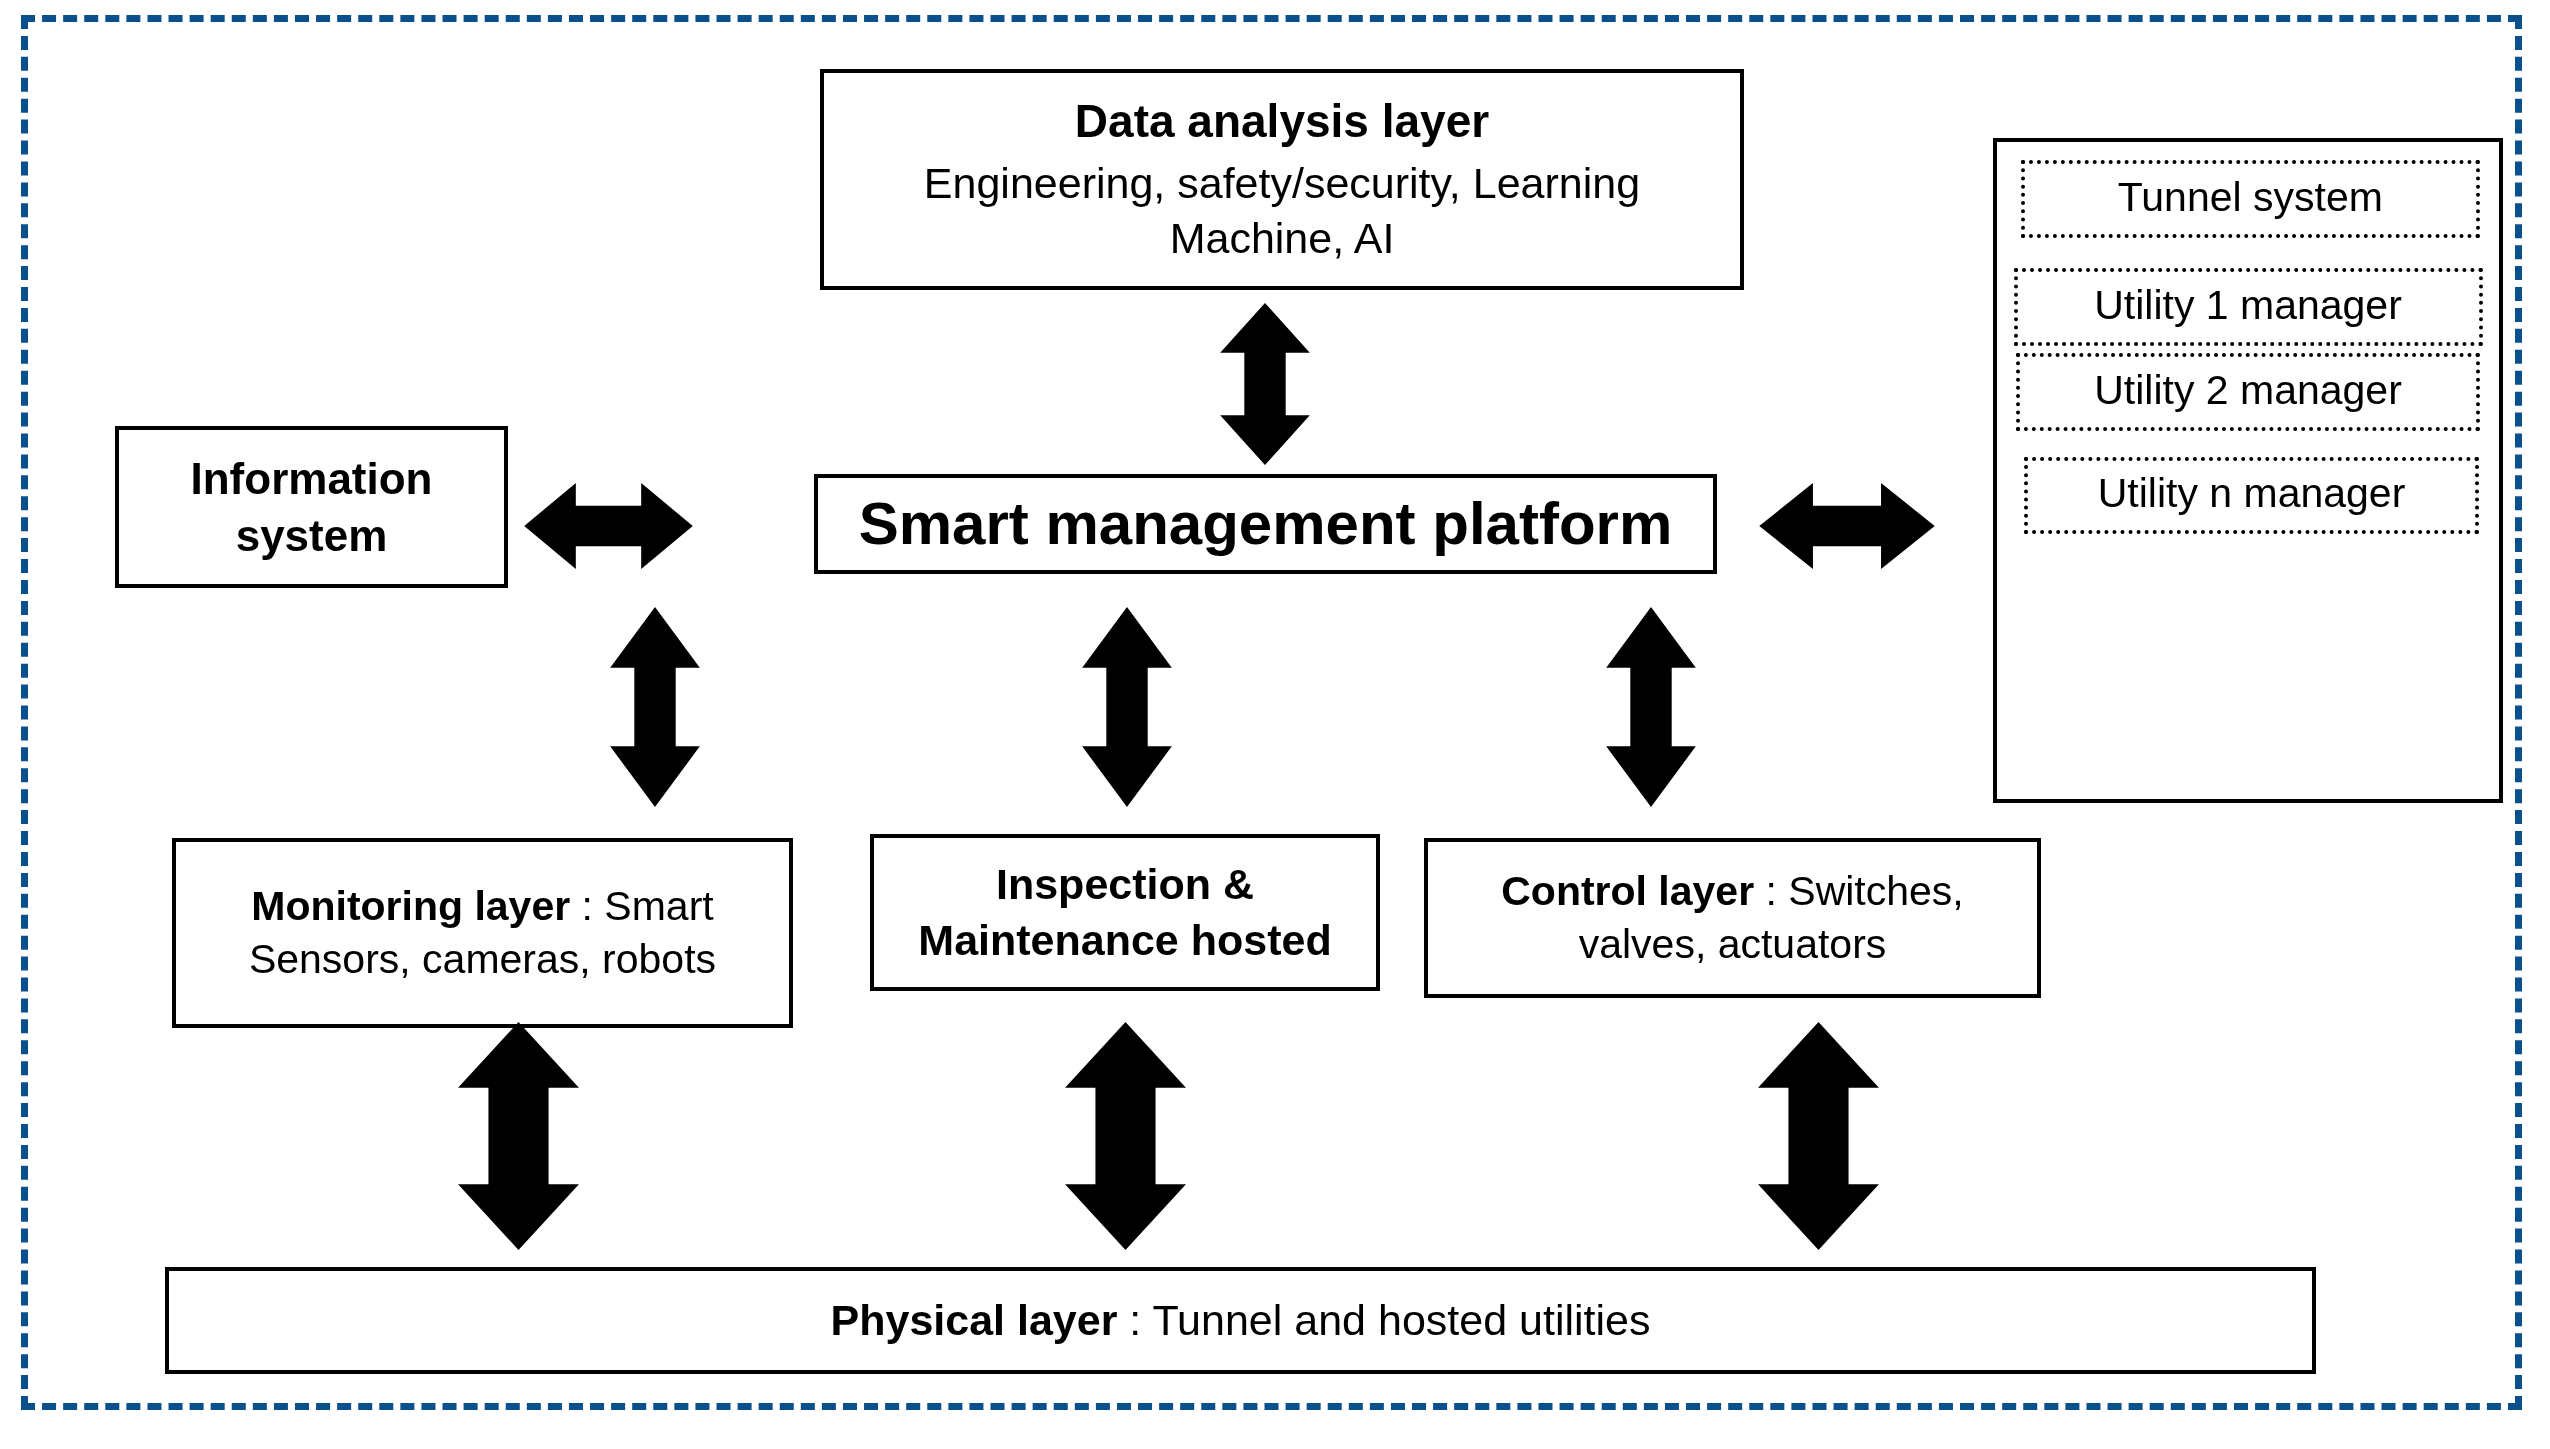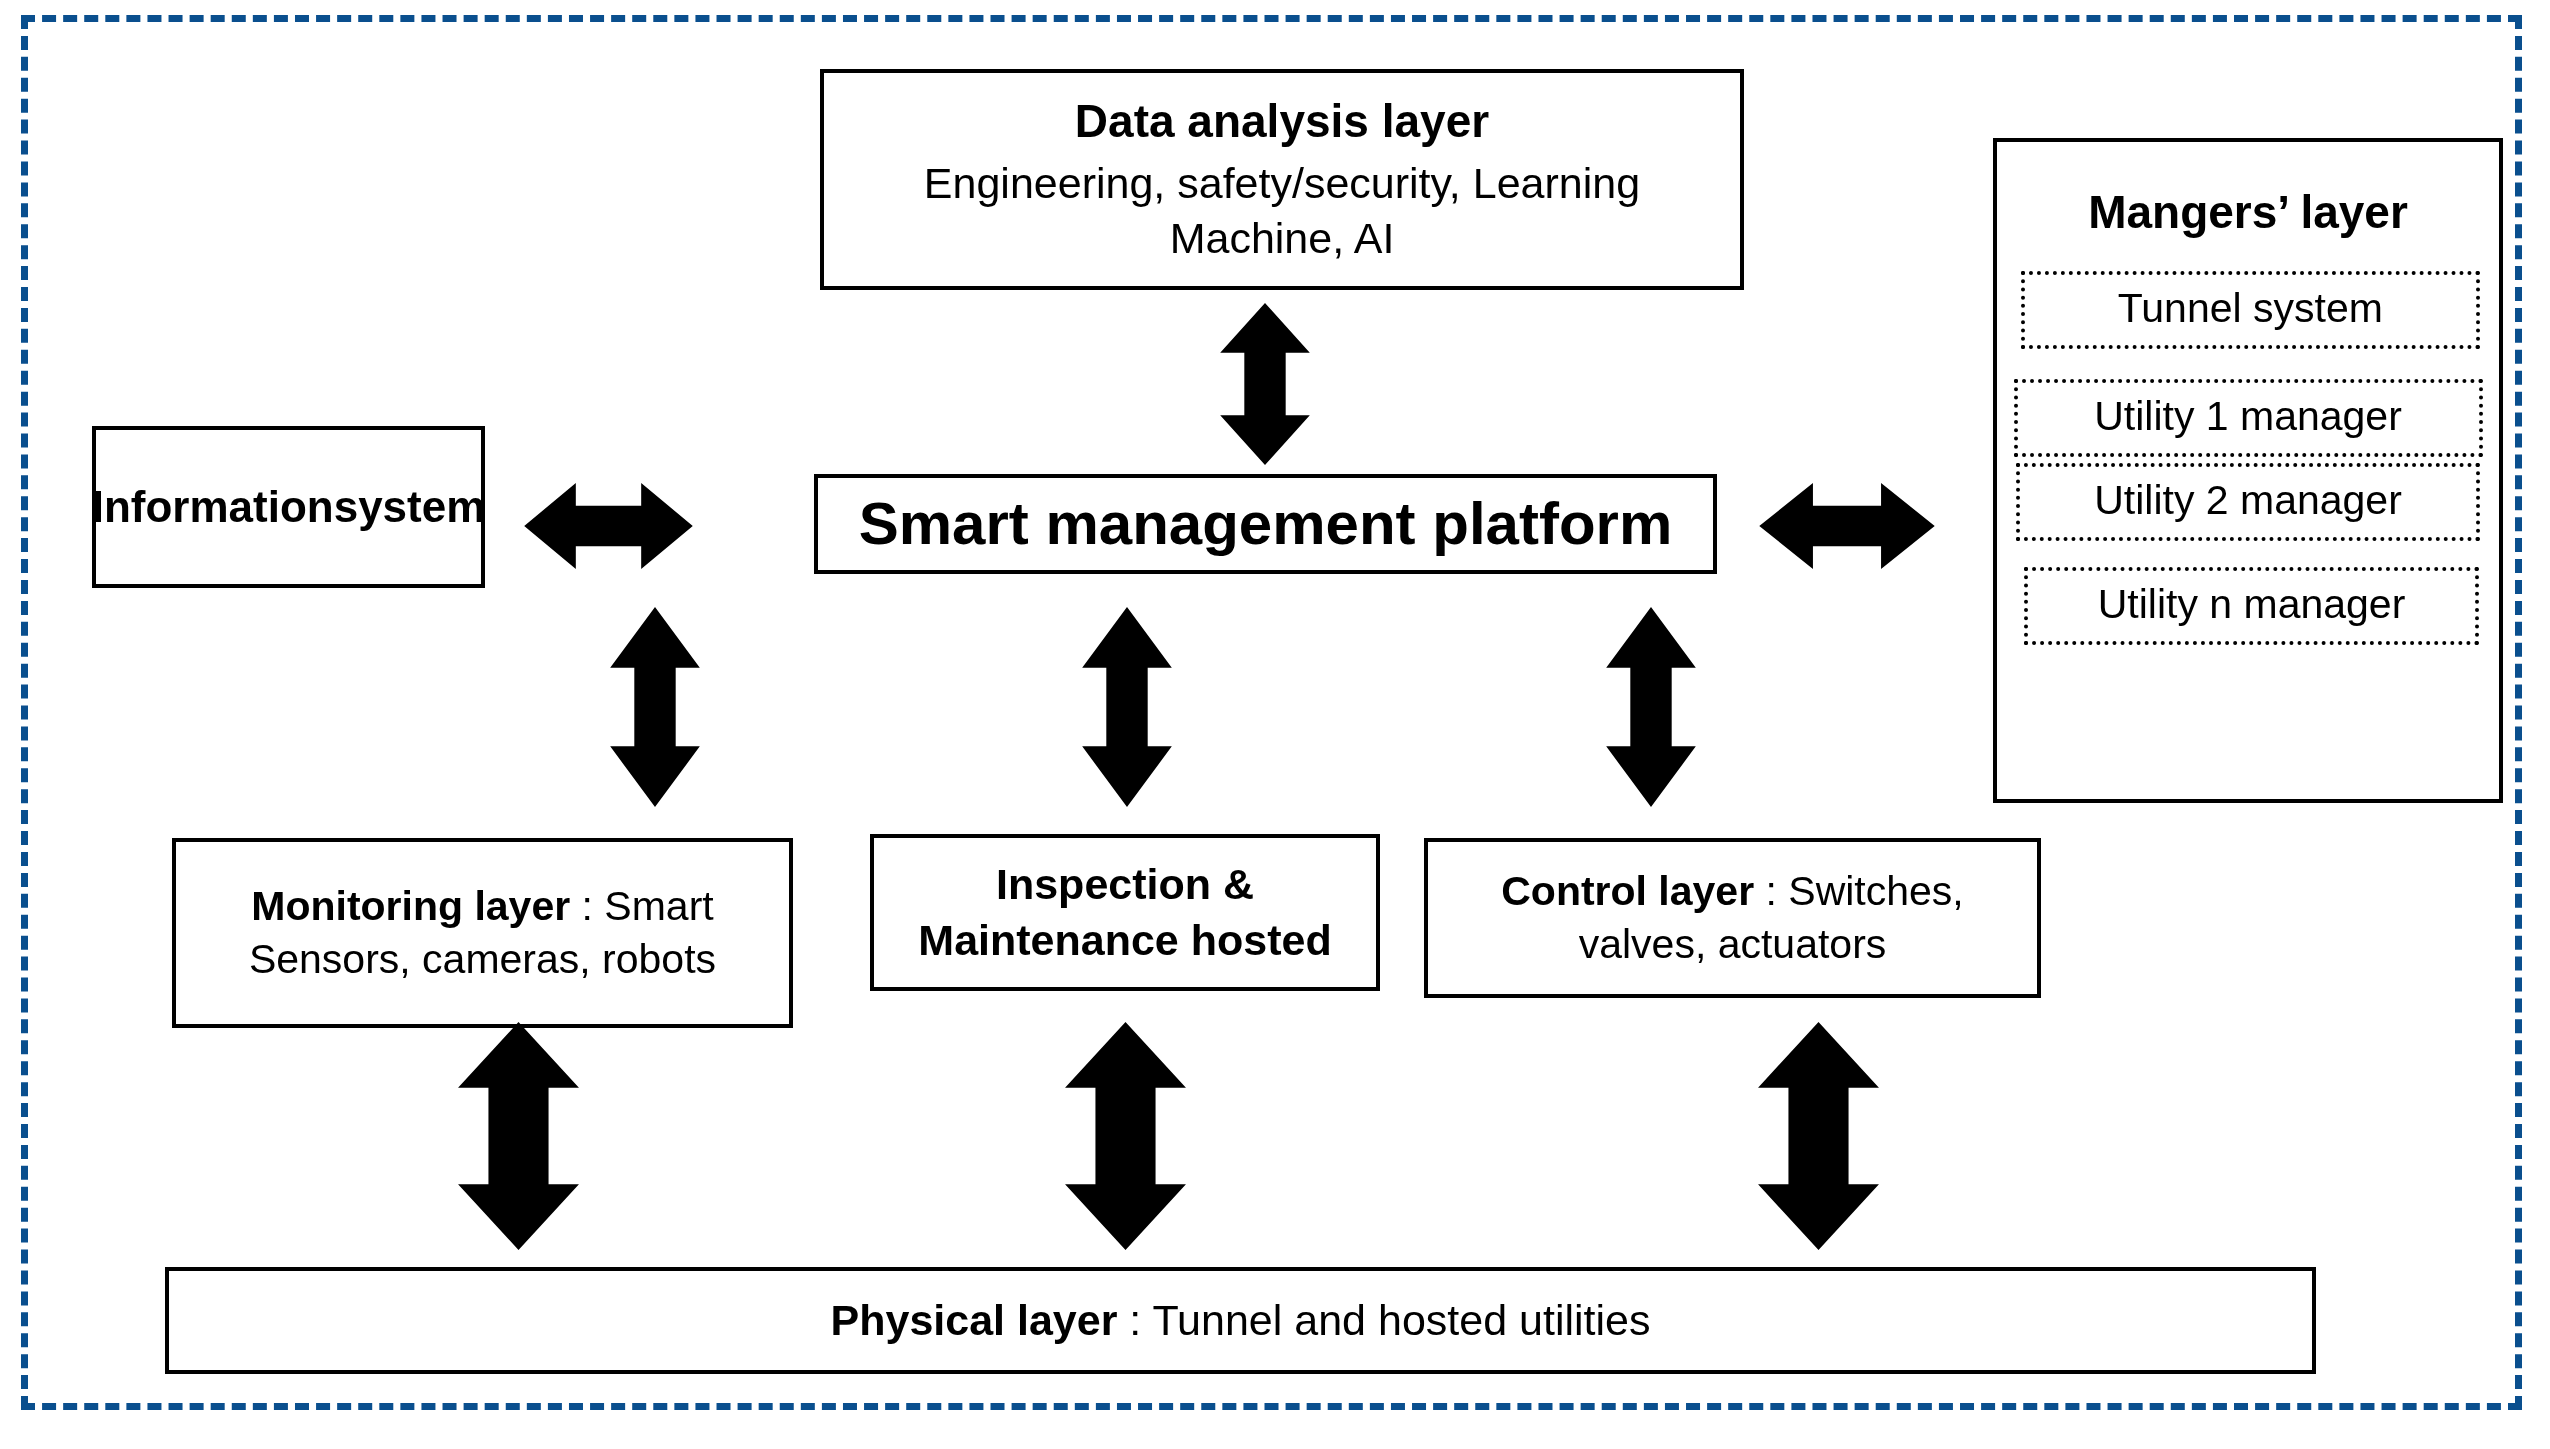--- a/index.html
+++ b/index.html
@@ -80,23 +80,23 @@
   }
   .mg-gap-lg { height: 30px; }
   .mg-gap-sm { height: 6.9px; }
   .mg-gap-md { height: 26px; }
   .mg-w1 { width: 98%; margin-left: 1%; }
   .mg-w2 { width: 100%; }
   .mg-w3 { width: 99%; }
   .mg-w4 { width: 97%; margin-left: 1.5%; }
 
   #information-system-box {
-    left: 92px; top: 426px; width: 393px; height: 162px;
+    left: 115px; top: 426px; width: 393px; height: 162px;
     font-size: 44px; font-weight: bold;
-    flex-direction: row;
+    flex-direction: column;
   }
 
   #smart-platform-box {
     left: 814px; top: 474px; width: 903px; height: 100px;
     font-size: 60px; font-weight: bold;
   }
 
   #monitoring-box {
     left: 172px; top: 838px; width: 621px; height: 190px;
     font-size: 41px;
@@ -130,21 +130,20 @@
   <div class="outer-frame"></div>
 
   <div class="box" id="data-analysis-box">
     <div class="inner">
       <div class="title">Data analysis layer</div>
       <div class="sub">Engineering, safety/security, Learning Machine, AI</div>
     </div>
   </div>
 
   <div class="box" id="managers-box">
-    <div class="mg-title">Mangers’ layer</div>
     <div class="mg-item mg-w1">Tunnel system</div>
     <div class="mg-gap-lg"></div>
     <div class="mg-item mg-w2">Utility 1 manager</div>
     <div class="mg-gap-sm"></div>
     <div class="mg-item mg-w3">Utility 2 manager</div>
     <div class="mg-gap-md"></div>
     <div class="mg-item mg-w4">Utility n manager</div>
   </div>
 
   <div class="box" id="information-system-box">

